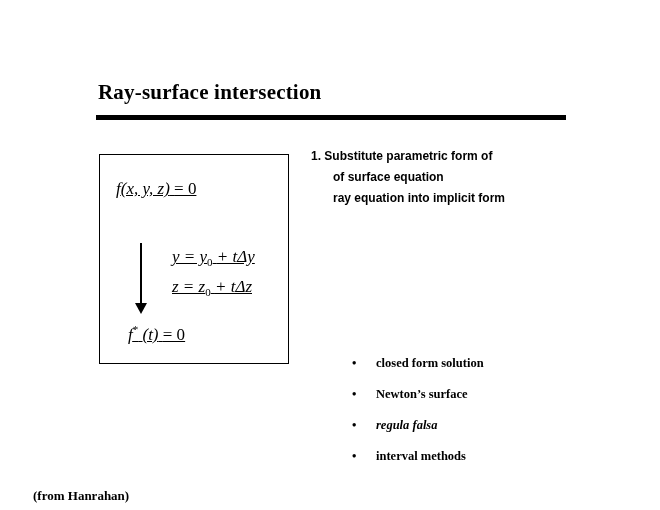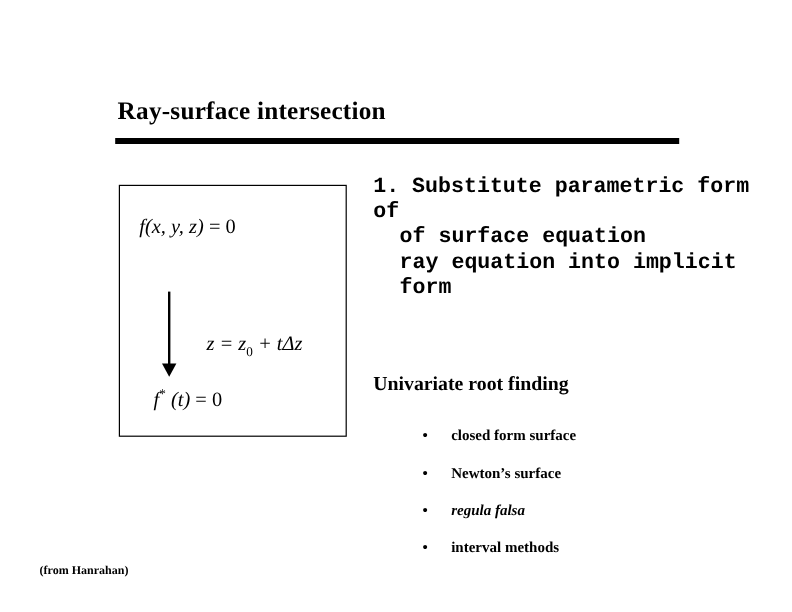--- a/index.html
+++ b/index.html
@@ -48,20 +48,21 @@
     height: 210px;
     border: 1px solid #000000;
     box-sizing: border-box;
     background: #ffffff;
   }
   .eq {
     position: absolute;
     font-family: "Liberation Serif", serif;
     font-size: 17px;
     white-space: nowrap;
+    text-decoration: underline;
   }
   .eq i, .it {
     font-style: italic;
   }
   .sub {
     font-size: 11px;
     vertical-align: sub;
     font-style: normal;
   }
   .sup {
@@ -91,22 +92,22 @@
     width: 0;
     height: 0;
     border-left: 6px solid transparent;
     border-right: 6px solid transparent;
     border-top: 11px solid #000000;
   }
 
   
   .step {
     position: absolute;
-    font-size: 18px;
-    font-family: Liberation Mono, monospace;
+    font-size: 12px;
+    font-family: Liberation Sans, sans-serif;
     font-weight: bold;
     line-height: 21px;
   }
   .step1 {
     left: 311px;
     top: 146px;
     width: 330px;
   }
   .step1 .cont {
     display: block;
@@ -142,67 +143,69 @@
   }
   .bullet .dot {
     position: absolute;
     left: 14px;
     top: 0px;
     font-size: 12.5px;
   }
   .credit {
     position: absolute;
     left: 33px;
-    top: 470px;
-    font-size: 10px;
+    top: 488px;
+    font-size: 13px;
     font-family: "Liberation Serif", serif;
     font-weight: bold;
   }
 </style>
 </head>
 <body>
 
 <div class="slide">
 
   <div class="title">Ray-surface intersection</div>
   <div class="title-rule"></div>
 
   <div class="eq-box"></div>
 
   <div class="eq eq1">
     <i>f</i><i>(x, y, z)</i> <span>= 0</span>
   </div>
 
 
+  <div class="eq eq3">
+    <i>y = y</i><span class="sub">0</span> <i>+ tΔy</i>
+  </div>
 
   <div class="eq eq4">
     <i>z = z</i><span class="sub">0</span> <i>+ tΔz</i>
   </div>
 
   <div class="eq eq5">
     <i>f</i><span class="sup">*</span> <i>(t)</i> <span>= 0</span>
   </div>
 
   <div class="arrow"></div>
   <div class="arrow-head"></div>
 
   <div class="step step1">
     <span>1.</span>
     <span>Substitute parametric form of</span>
     <span class="cont">of surface equation</span>
     <span class="cont">ray equation into implicit form</span>
   </div>
 
 
-  <div class="subhead">Univariate root finding</div>
 
   <div class="bullets">
     <div class="bullet">
       <span class="dot">•</span>
-      <span>closed form surface</span>
+      <span>closed form solution</span>
     </div>
     <div class="bullet">
       <span class="dot">•</span>
       <span>Newton’s surface</span>
     </div>
     <div class="bullet">
       <span class="dot">•</span>
       <span class="it">regula falsa</span>
     </div>
     <div class="bullet">

